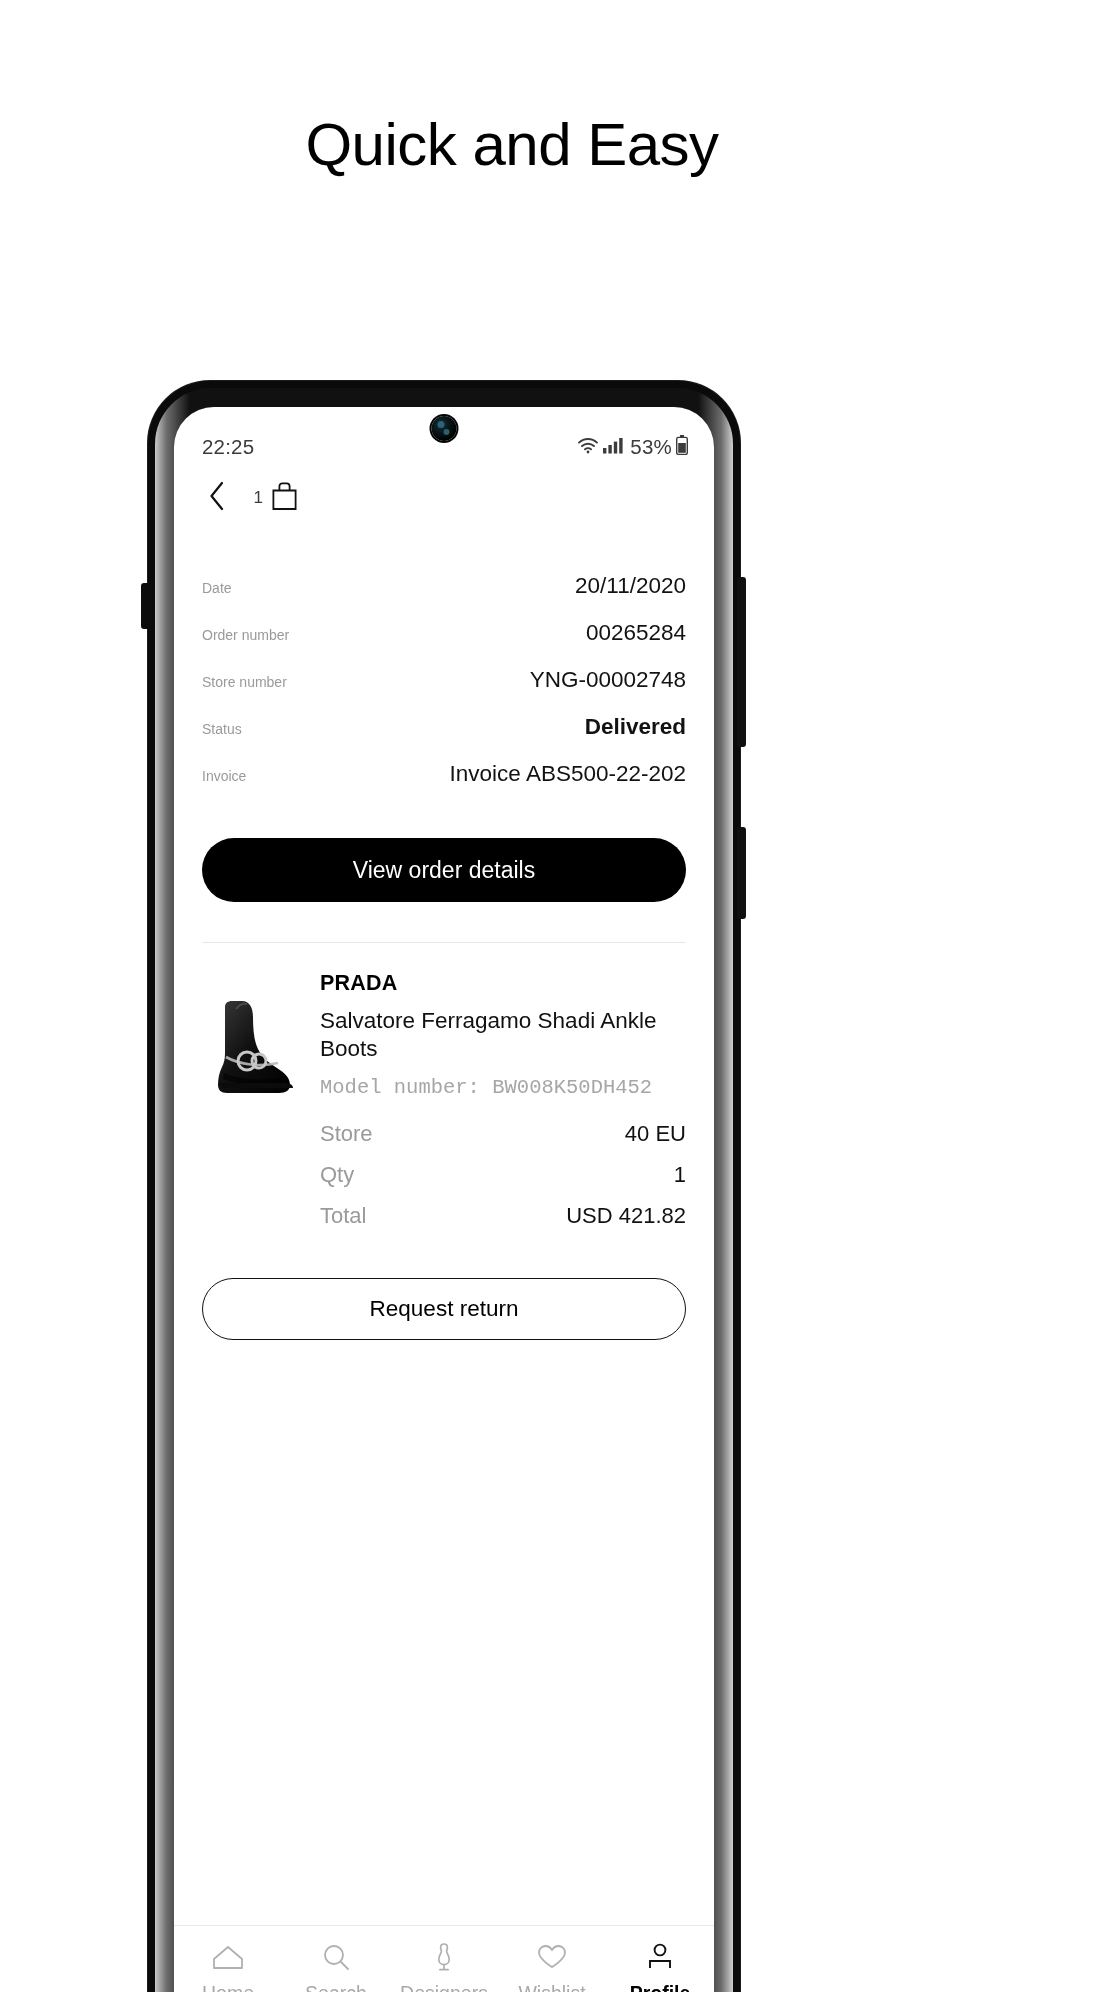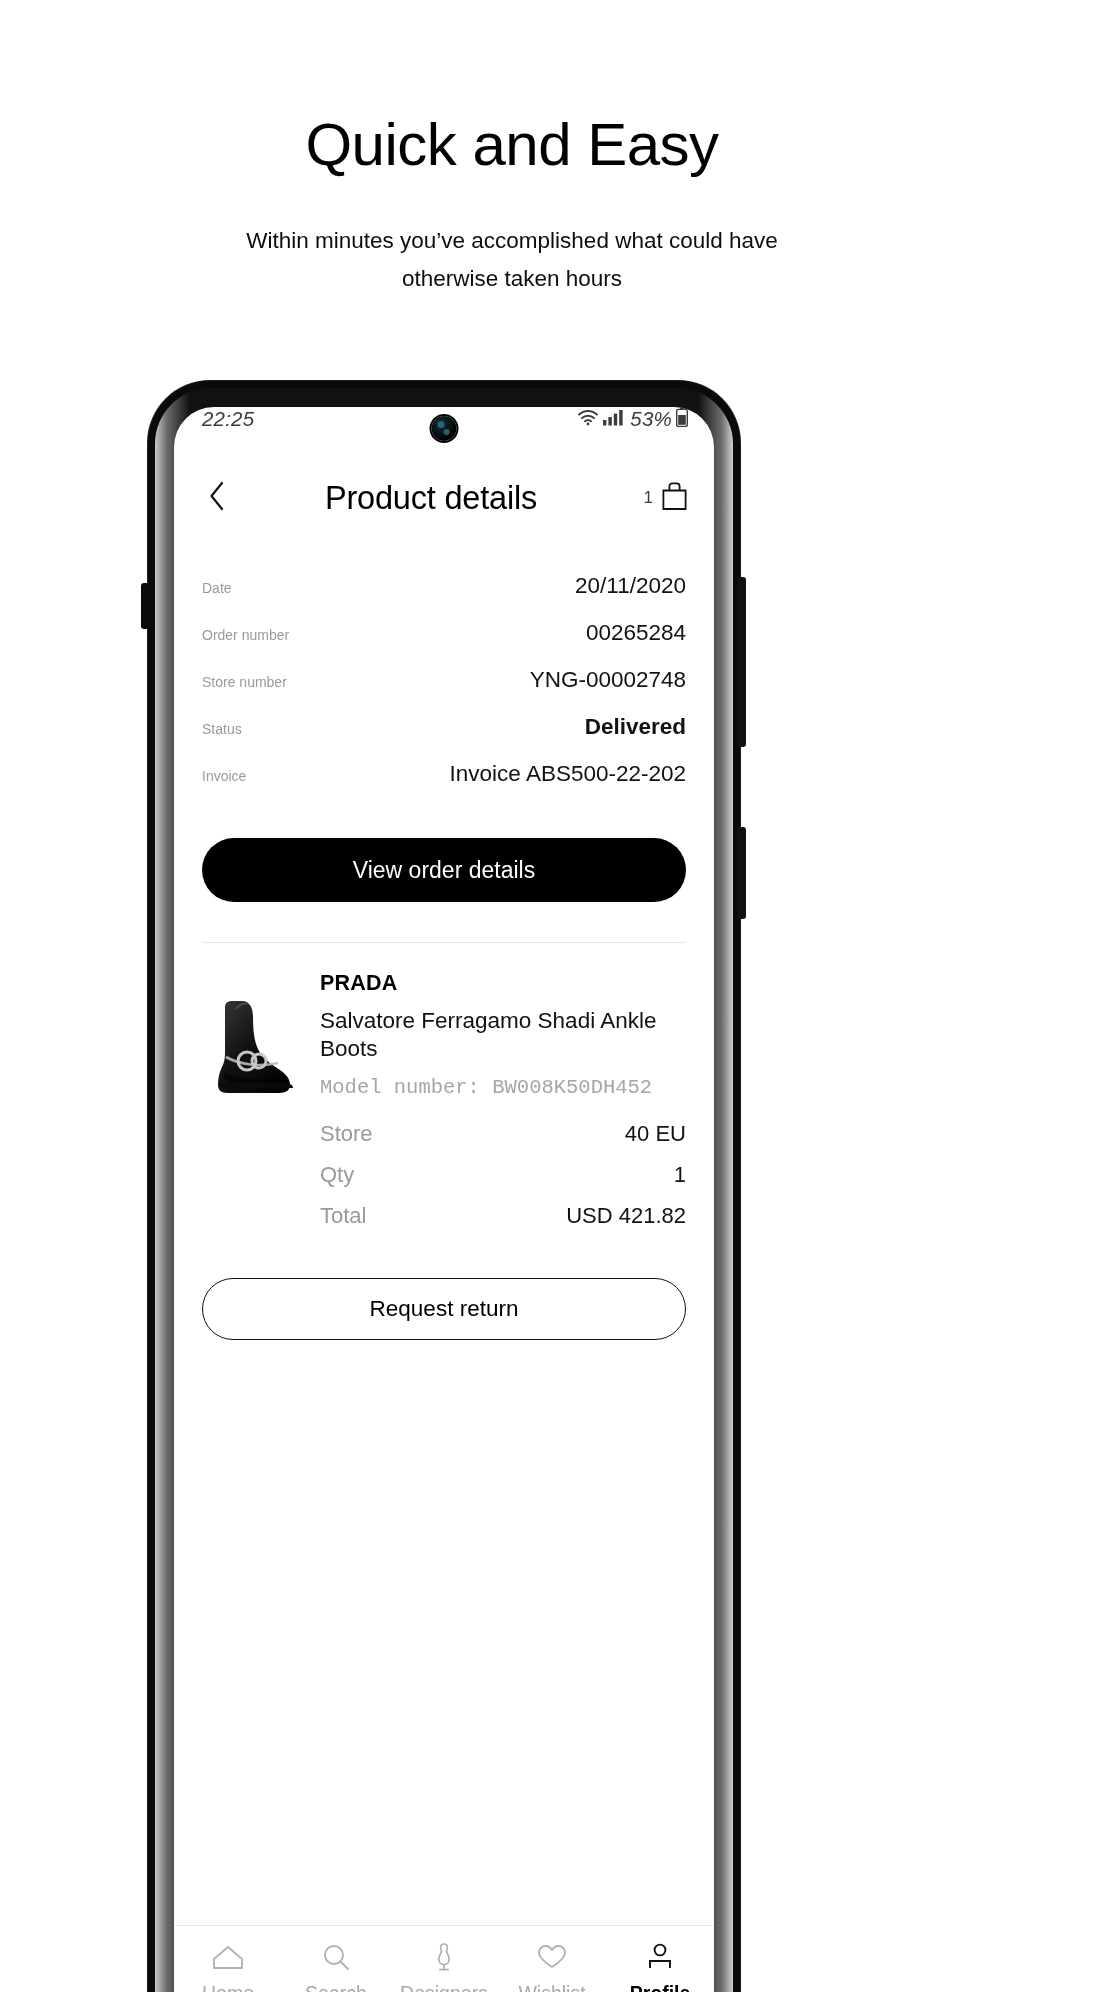--- a/index.html
+++ b/index.html
@@ -55,23 +55,22 @@
     background:#101010; border-radius:0 3px 3px 0;
   }
   .btn-right-pwr {
     position:absolute; right:-6px; top:446px; width:9px; height:92px;
     background:#101010; border-radius:0 3px 3px 0;
   }
 
   
   .statusbar {
     height: 52px; padding: 0 26px 0 28px;
-    display:flex; align-items:flex-start; justify-content:space-between;
+    display:flex; align-items:flex-end; justify-content:space-between;
     position:relative;
-    font-style:italic;
   }
   .sb-time { font-size:20.5px; color:#3c3c3c; letter-spacing:.2px; }
   .sb-right { display:flex; align-items:center; gap:4px; }
   .sb-pct { font-size:20.5px; color:#3c3c3c; letter-spacing:.2px; }
   .camera {
     position:absolute; left:50%; top:9px; transform:translateX(-50%);
     width:25px; height:25px; border-radius:50%;
     background: radial-gradient(circle at 38% 34%, #14303a 0%, #0a1417 38%, #000 70%);
     box-shadow: 0 0 0 2px #060606;
   }
@@ -147,21 +146,20 @@
   .tab.active .tab-label { color:#000; font-weight:700; }
   .tab svg { display:block; }
 </style>
 </head>
 <body>
 
 <div class="page">
 
   <div class="promo">
     <div class="promo-title">Quick and Easy</div>
-    <div class="promo-sub">Within minutes you’ve accomplished what could have otherwise taken hours</div>
   </div>
 
   <div class="phone-wrap">
     <div class="phone-frame"></div>
     <div class="btn-left"></div>
     <div class="btn-right-vol"></div>
     <div class="btn-right-pwr"></div>
 
     <div class="phone-screen">
 
@@ -200,21 +198,20 @@
       </div>
 
       <div class="appbar">
         <div class="back">
           <span>
             <svg width="17" height="30" viewBox="0 0 17 30">
               <path d="M14 2L3.5 15 14 28" fill="none" stroke="#111" stroke-width="2.2" stroke-linecap="round" stroke-linejoin="round"></path>
             </svg>
           </span>
         </div>
-        <div class="appbar-title">Product details</div>
         <div class="cart">
           <span class="cart-count">1</span>
           <span>
             <svg width="27" height="30" viewBox="0 0 27 30">
               <path d="M2.4 9.5h22.2V28H2.4z" fill="none" stroke="#111" stroke-width="1.8"></path>
               <path d="M8.4 9.5V5.2c0-1.6 1.3-2.9 2.9-2.9h4.4c1.6 0 2.9 1.3 2.9 2.9v4.3" fill="none" stroke="#111" stroke-width="1.8"></path>
             </svg>
           </span>
         </div>
       </div>

